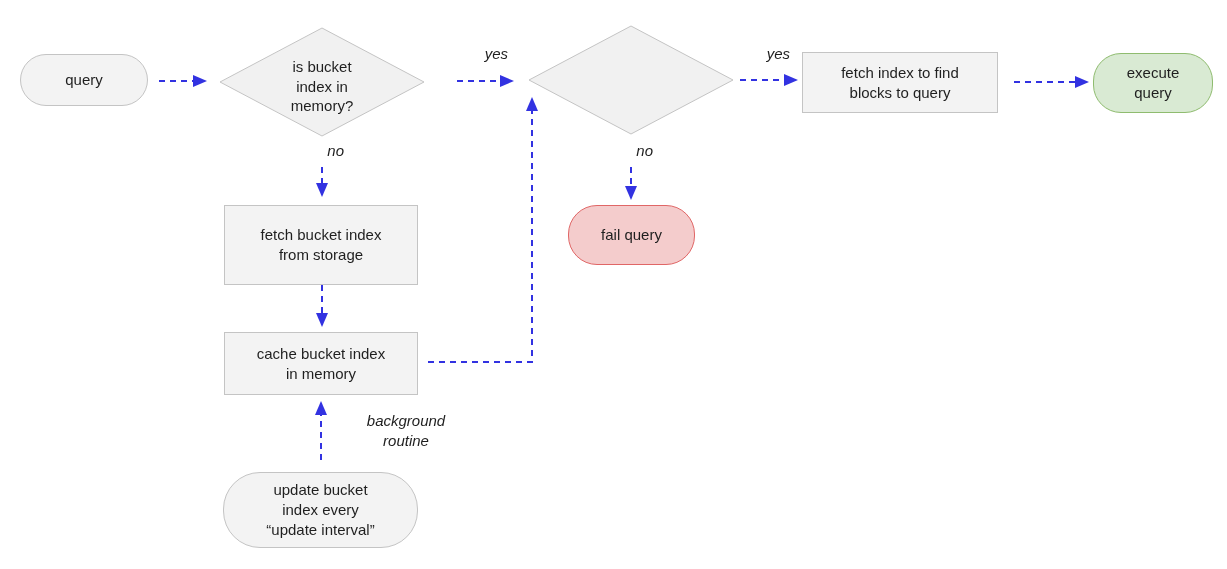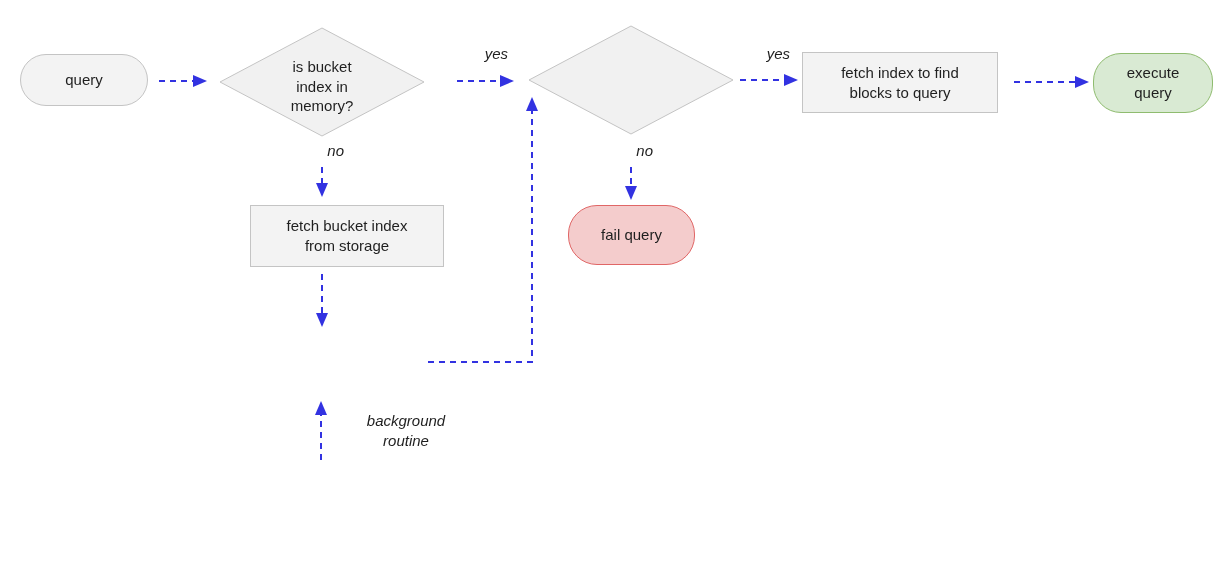--- a/index.html
+++ b/index.html
@@ -107,30 +107,39 @@
   <div class="node rect" style="left:802px;top:52px;width:196px;height:61px;">
     <span>fetch index to find
 blocks to query</span>
   </div>
 
   <div class="node pill success" style="left:1093px;top:53px;width:120px;height:60px;border-radius:28px;">
     <span>execute
 query</span>
   </div>
 
-  <div class="node rect" style="left:224px;top:205px;width:194px;height:62px;margin-left:26px;">
+  <div class="node rect" style="left:224px;top:205px;width:194px;height:80px;">
     <span>fetch bucket index
 from storage</span>
   </div>
 
   <div class="node pill fail" style="left:568px;top:205px;width:127px;height:60px;border-radius:29px;">
     <span>fail query</span>
   </div>
 
+  <div class="node rect" style="left:224px;top:332px;width:194px;height:63px;">
+    <span>cache bucket index
+in memory</span>
+  </div>
 
+  <div class="node pill" style="left:223px;top:472px;width:195px;height:76px;border-radius:37px;">
+    <span>update bucket
+index every
+“update interval”</span>
+  </div>
 
   <div class="edge-label" style="left:460px;top:44px;width:48px;">yes</div>
 
   <div class="edge-label" style="left:300px;top:141px;width:44px;">no</div>
 
   <div class="edge-label" style="left:742px;top:44px;width:48px;">yes</div>
 
   <div class="edge-label" style="left:609px;top:141px;width:44px;">no</div>
 
   <div class="edge-label left" style="left:346px;top:411px;width:120px;">background

